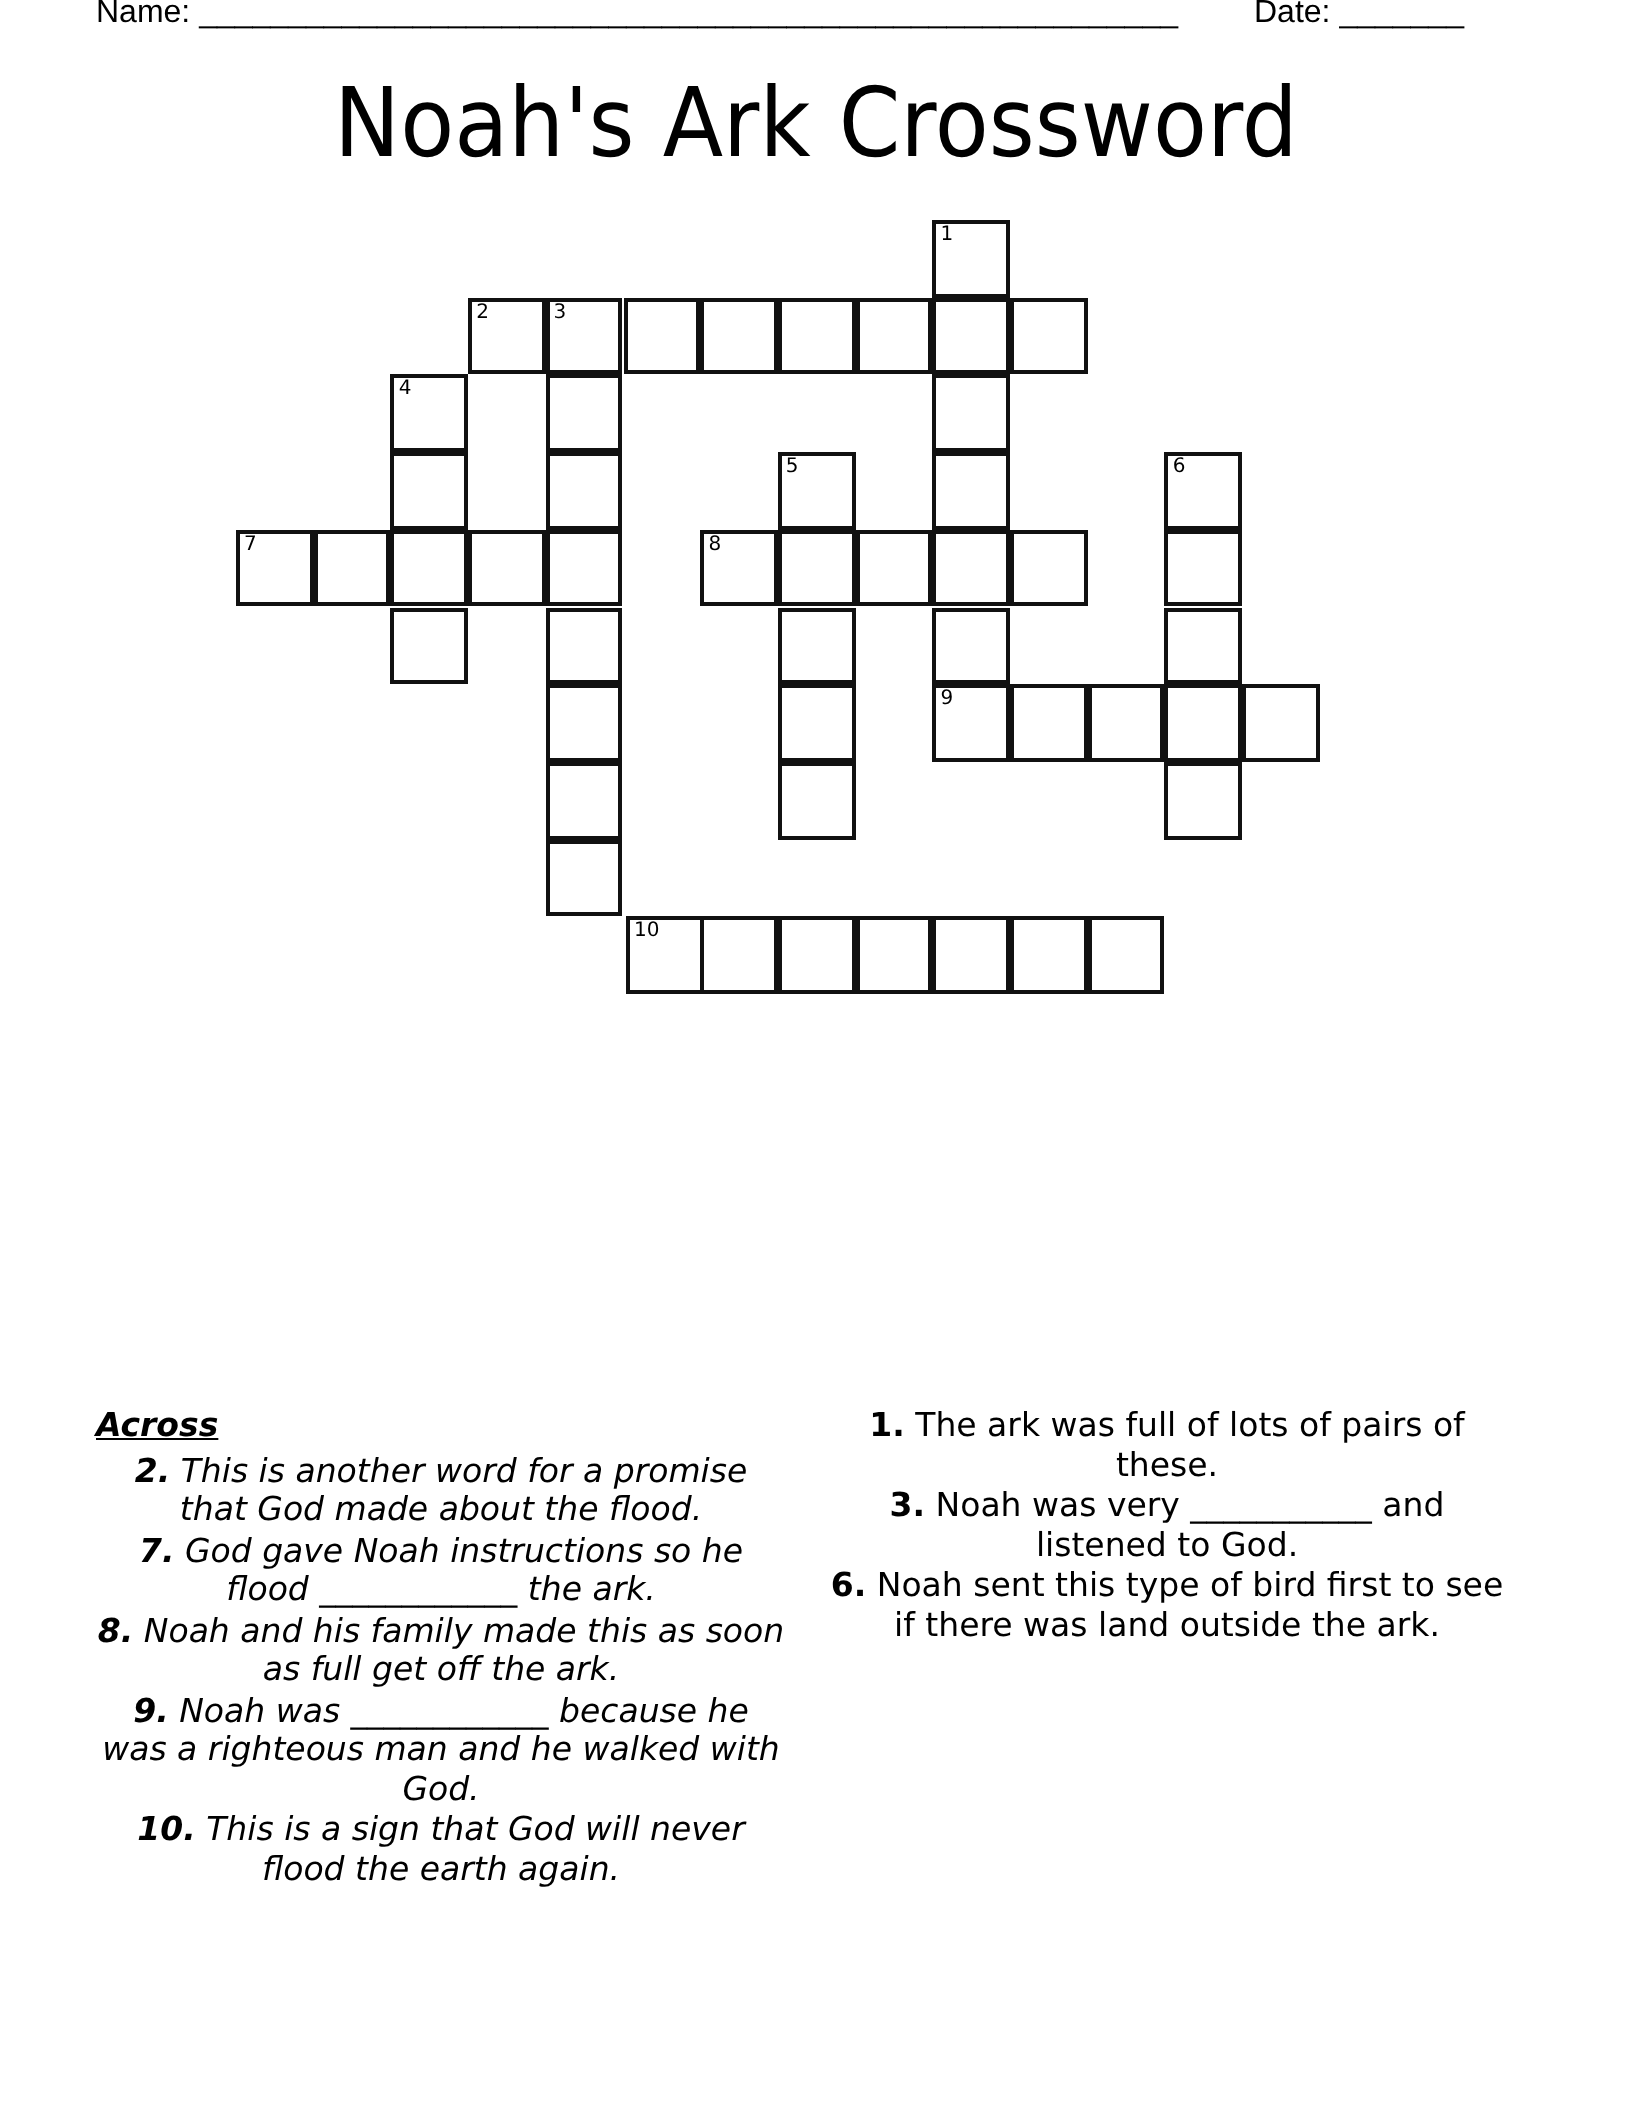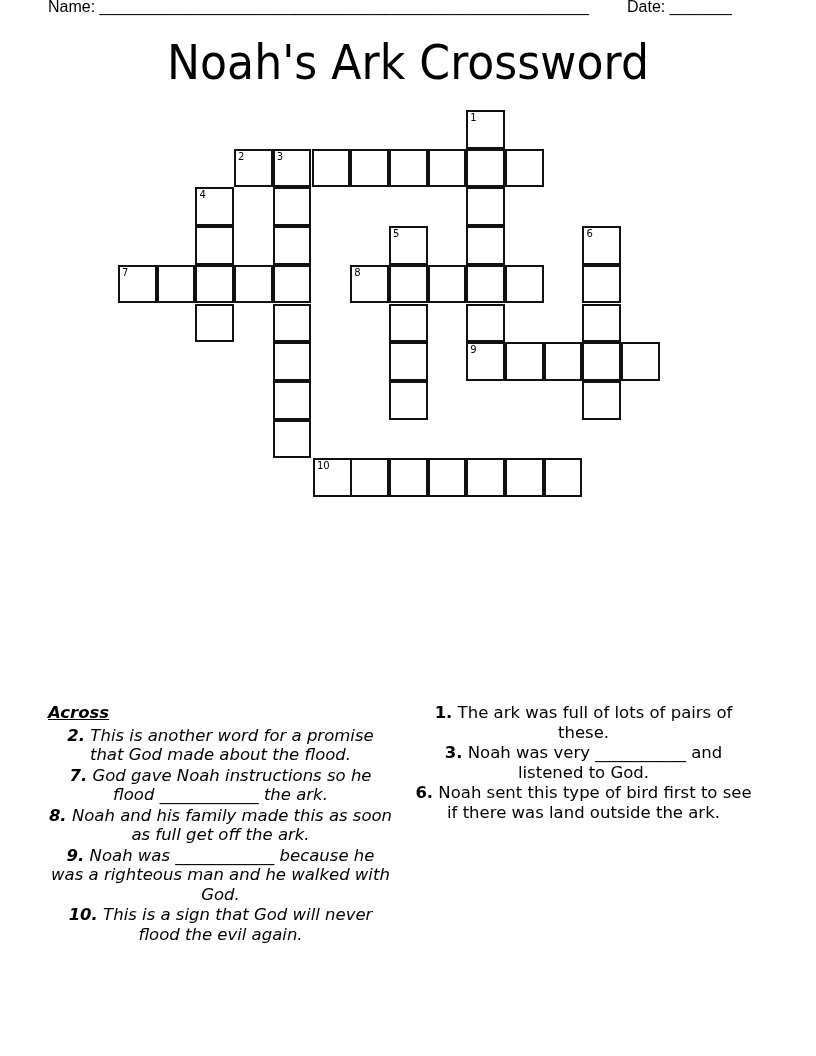--- a/index.html
+++ b/index.html
@@ -97,20 +97,20 @@
     <div class="cell" style="left: 505px; top: 458.3px;"></div>
     <div class="cell" style="left: 543.7px; top: 458.3px;"></div>
   </div>
 
 <div class="clues" id="across">
   <h3>Across</h3>
   <div class="clue"><b>2.</b><span> This is another word for a promise that God made about the flood.</span></div>
   <div class="clue"><b>7.</b><span> God gave Noah instructions so he flood ____________ the ark.</span></div>
   <div class="clue"><b>8.</b><span> Noah and his family made this as soon as full get off the ark.</span></div>
   <div class="clue"><b>9.</b><span> Noah was ____________ because he was a righteous man and he walked with God.</span></div>
-  <div class="clue"><b>10.</b><span> This is a sign that God will never flood the evil again.</span></div>
+  <div class="clue"><b>10.</b><span> This is a sign that God will never flood the earth again.</span></div>
 </div>
 
 <div class="clues" id="down">
   <div class="clue"><b>1.</b><span> The ark was full of lots of pairs of these.</span></div>
   <div class="clue"><b>3.</b><span> Noah was very ___________ and listened to God.</span></div>
   <div class="clue"><b>6.</b><span> Noah sent this type of bird first to see if there was land outside the ark.</span></div>
 </div>
 
 </body></html>

